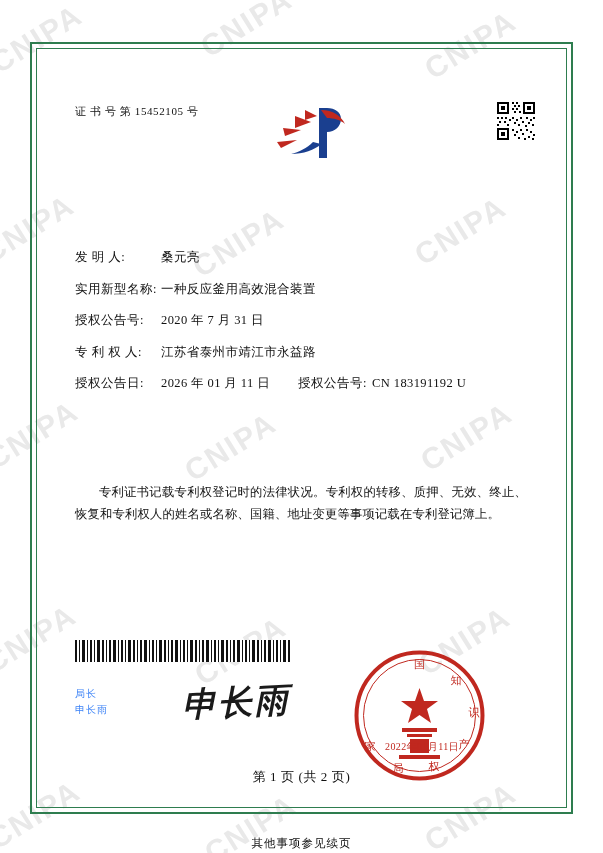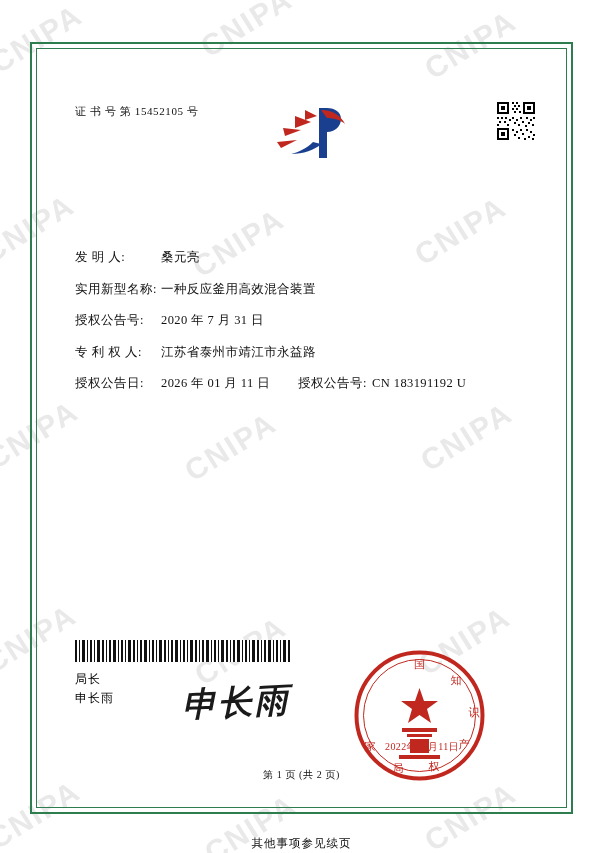--- a/index.html
+++ b/index.html
@@ -190,23 +190,23 @@
     left: 23px;
     top: 578px;
     width: 216px;
     height: 22px;
   }
   .barcode svg { display: block; }
 
   .signature-block {
     position: absolute;
     left: 23px;
-    top: 608px;
-    font-size: 12px;
-    color: #000000;
+    top: 624px;
+    font-size: 10px;
+    color: #3b82f6;
     line-height: 1.55;
     letter-spacing: 1px;
   }
 
   .signature-script {
     position: absolute;
     left: 130px;
     top: 618px;
     font-size: 34px;
     color: #1a1a1a;
@@ -236,21 +236,21 @@
     color: #c0281f;
     letter-spacing: 0.4px;
   }
 
   .page-num {
     position: absolute;
     left: 0;
     top: 706px;
     width: 499px;
     text-align: center;
-    font-size: 10px;
+    font-size: 13px;
     color: #111;
     letter-spacing: 0.6px;
   }
 
   .footer-note {
     position: absolute;
     left: 0;
     top: 808px;
     width: 603px;
     text-align: center;
@@ -386,20 +386,21 @@
       <div class="field-label">授权公告日:</div>
       <div class="field-value">2026 年 01 月 11 日</div>
       <div class="dual-right">
         <div class="field-label">授权公告号:</div>
         <div class="field-value">CN 183191192 U</div>
       </div>
     </div>
   </div>
 
   <div class="paragraphs">
+    <p>专利证书记载专利权登记时的法律状况。专利权的转移、质押、无效、终止、恢复和专利权人的姓名或名称、国籍、地址变更等事项记载在专利登记簿上。</p>
   </div>
 
   <div class="barcode">
     <svg width="216" height="22" viewBox="0 0 216 22" shape-rendering="crispEdges">
       <rect width="216" height="22" fill="#ffffff"></rect>
       <g fill="#111111">
         <rect x="0" y="0" width="2" height="22"></rect>
           <rect x="4" y="0" width="1" height="22"></rect>
         <rect x="7" y="0" width="3" height="22"></rect>
           <rect x="12" y="0" width="1" height="22"></rect>

